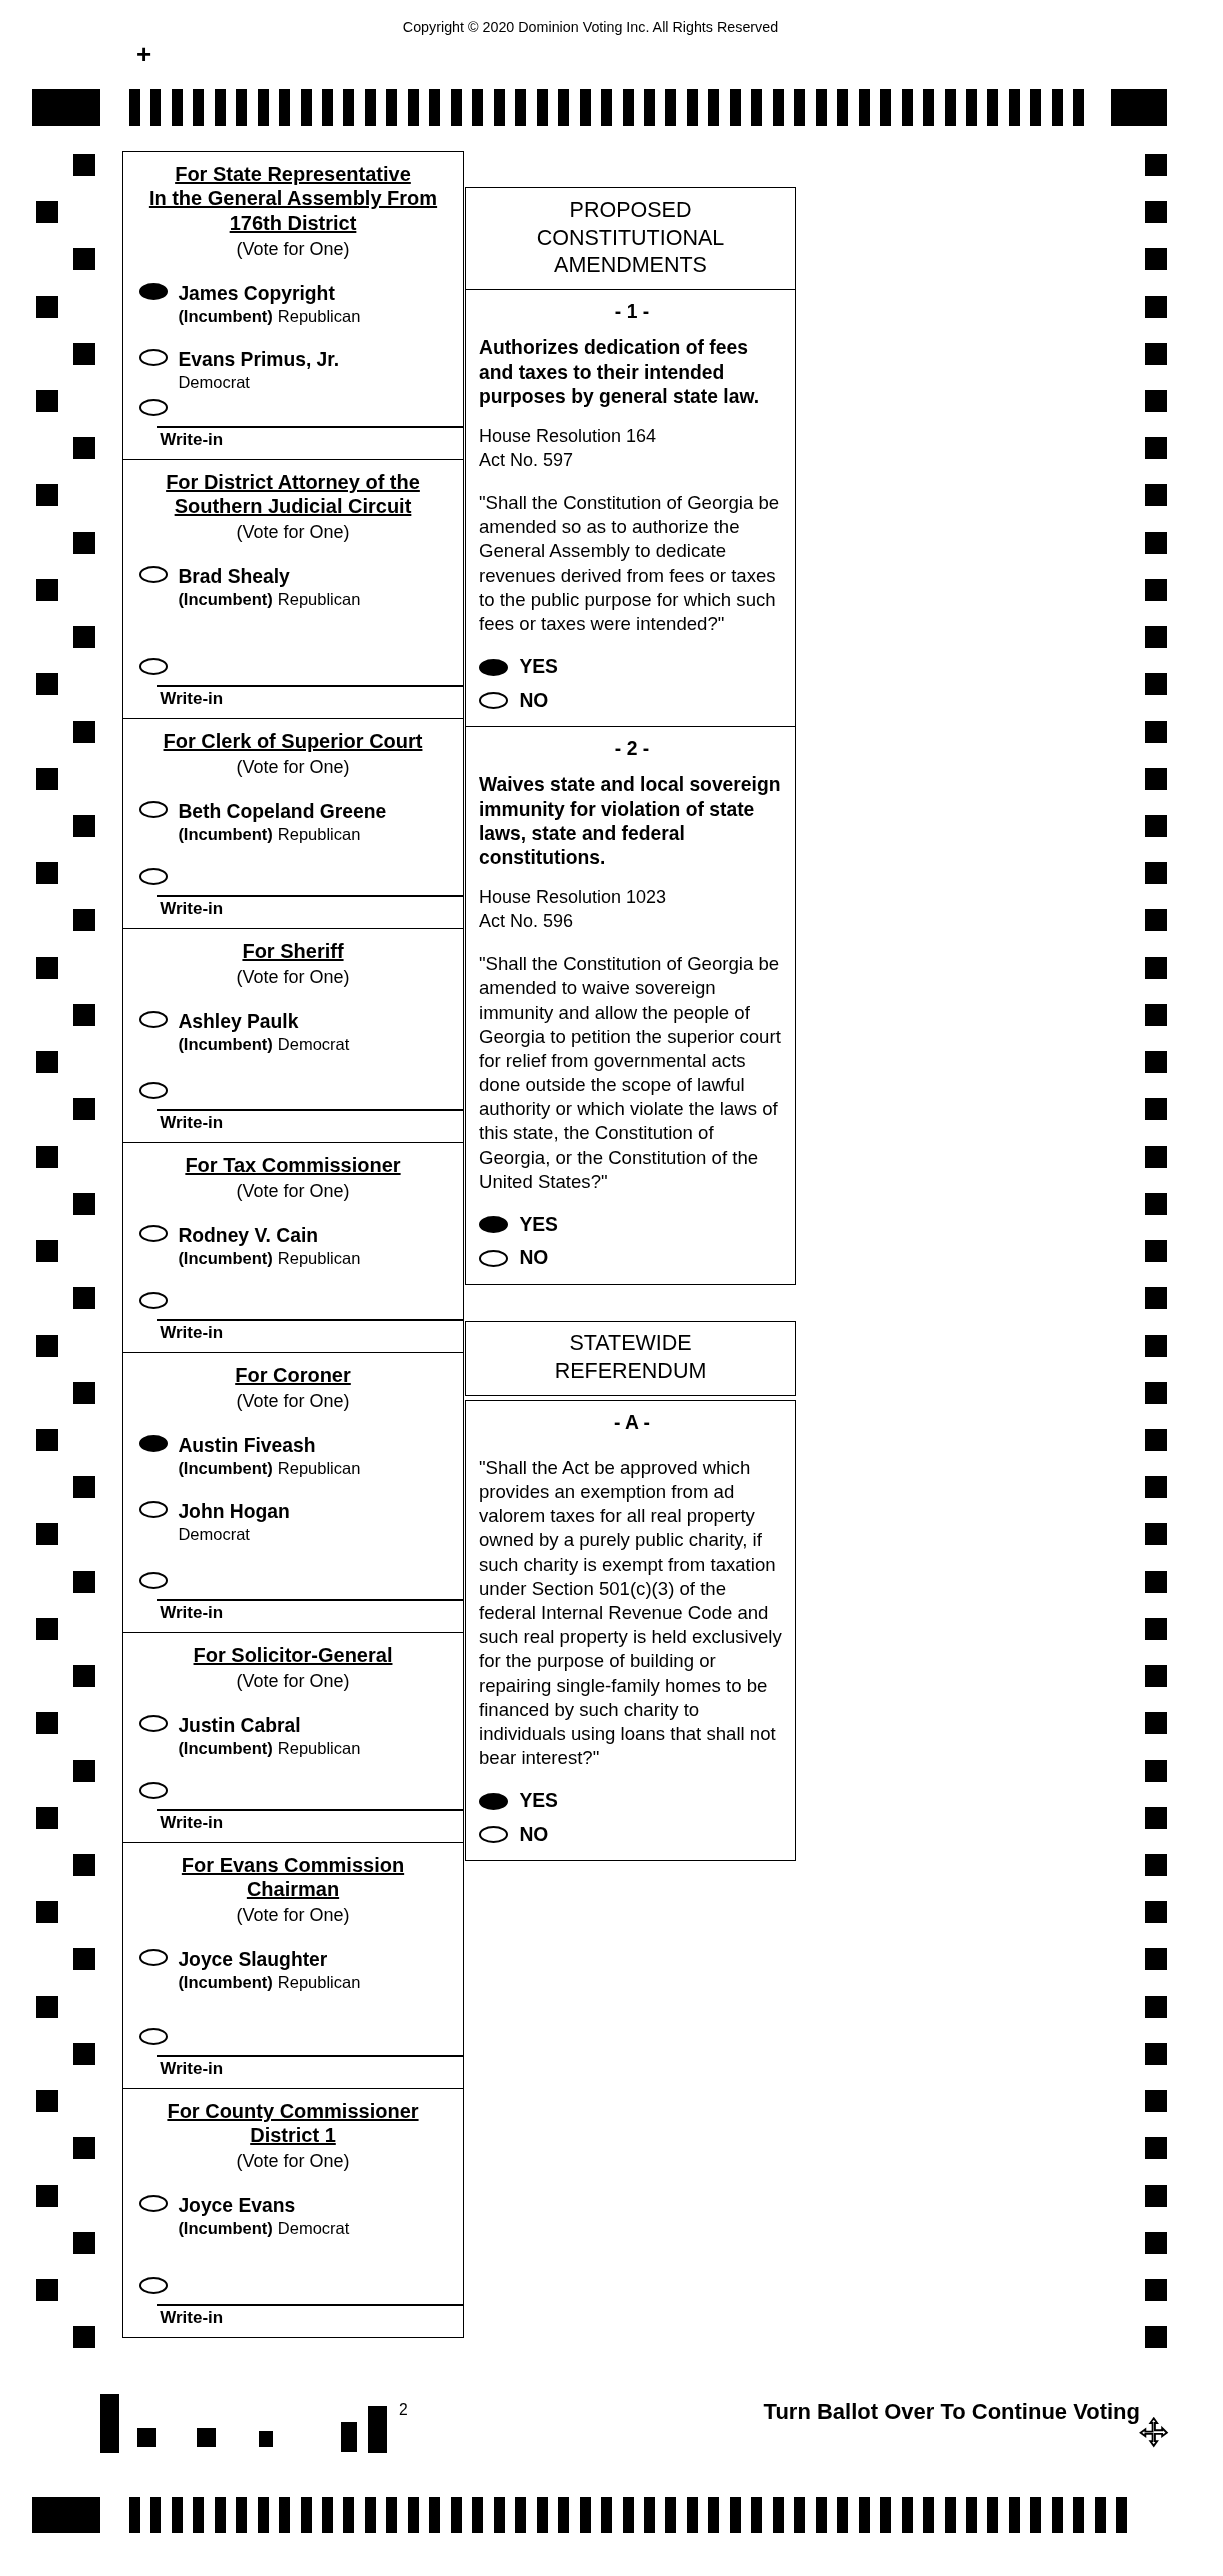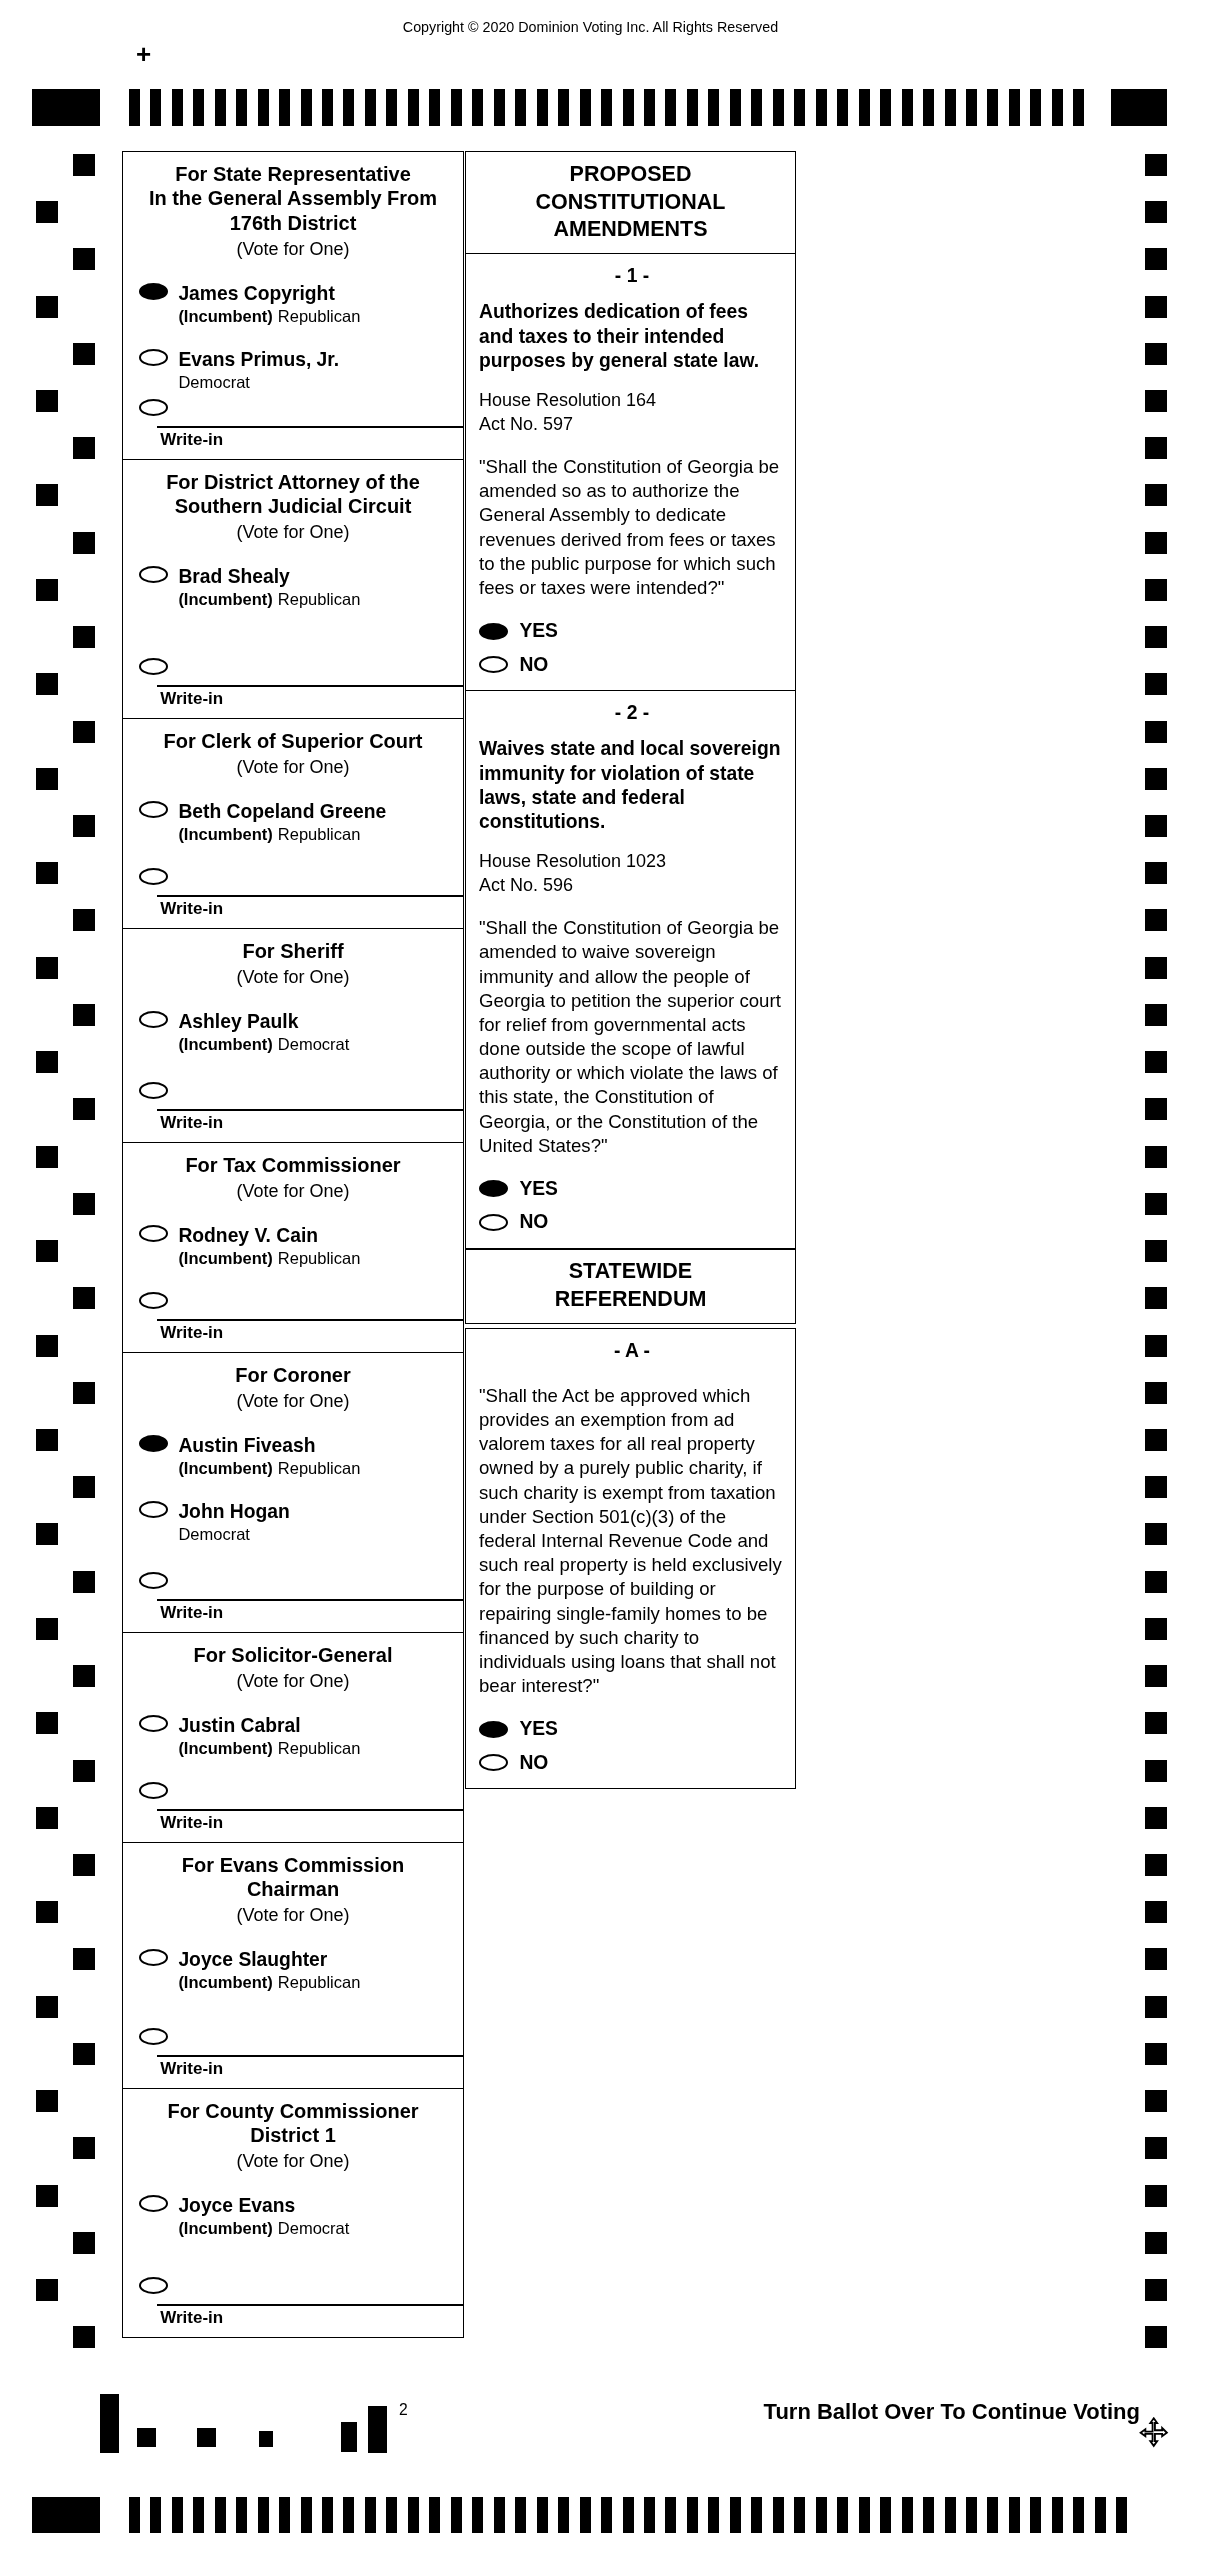--- a/index.html
+++ b/index.html
@@ -10,36 +10,36 @@
   }
   .mark { position:absolute; background:#000; }
 
   .copyright { position:absolute; top:18.6px; left:0; right:43px; text-align:center; font-size:14.3px; }
   .plus { position:absolute; left:136px; top:39px; font-size:26px; font-weight:bold; }
 
   
   .ballot-left { position:absolute; left:122px; top:151px; width:342px; border:1.4px solid #000; background:#fff; }
   .contest { display:flex; flex-direction:column; border-bottom:1.4px solid #000; }
   .contest:last-child { border-bottom:none; }
-  .c-title { font-weight:bold; font-size:20px; line-height:1.22; text-align:center; padding:10px 18.6px 0; white-space:pre-line; }
+  .c-title { font-weight:bold; font-size:20px; line-height:1.22; text-align:center; padding:10px 18.6px 0; white-space:pre-line;text-decoration:underline; }
   .c-vote { text-align:center; font-size:18px; margin-top:3.6px; }
   .cand { display:flex; align-items:flex-start; gap:10.7px; padding-left:15.7px; margin-top:23px; }
   .cand-name { font-size:19.3px; font-weight:bold; line-height:1.1; }
   .cand-party { font-size:16.5px; margin-top:2.9px; }
   .cand-party .q:not(:empty) { font-weight:bold; margin-right:5px; }
   .bubble { width:29px; height:17px; border:2.1px solid #000; border-radius:50%; flex:none; display:inline-block; background:#fff; }
   .bubble.filled { background:#000; }
   .writein { margin-top:auto; padding:0 0 8.6px 15.7px; }
   .writein .bubble { display:block; }
   .wi-line { border-top:2.1px solid #000; margin:10px 0 0 18.6px; }
   .wi-label { font-weight:bold; font-size:17px; padding:2.9px 0 0 21.5px; }
 
   
   .panel { position:absolute; left:465px; top:151px; width:331px; background:#fff; }
-  .m-header { border:1.4px solid #000; font-weight:bold; font-size:21.5px; line-height:1.3; text-align:center; padding:8.6px 5.7px; white-space:pre-line; }
+  .m-header { border:1.4px solid #000; font-weight:normal; font-size:21.5px; line-height:1.3; text-align:center; padding:8.6px 5.7px; white-space:pre-line;margin-top:36px; }
   .measure { border:1.4px solid #000; border-top:none; padding:4.3px 10px 14.3px 13px; }
   .measure.separate { border-top:1.4px solid #000; margin-top:4.3px; }
   .m-number { text-align:center; font-weight:bold; font-size:19.3px; padding:7.2px 0 2.9px; }
   .m-summary { font-weight:bold; font-size:19.3px; line-height:1.26; margin-top:10px; }
   .m-authority { font-size:18px; line-height:1.32; margin-top:15.7px; white-space:pre-line; }
   .m-question { font-size:18.6px; line-height:1.3; margin-top:18.6px; }
   .choice { display:flex; align-items:center; gap:11.4px; margin-top:20px; }
   .choice + .choice { margin-top:11.4px; }
   .choice-label { font-weight:bold; font-size:19.3px; }
 

